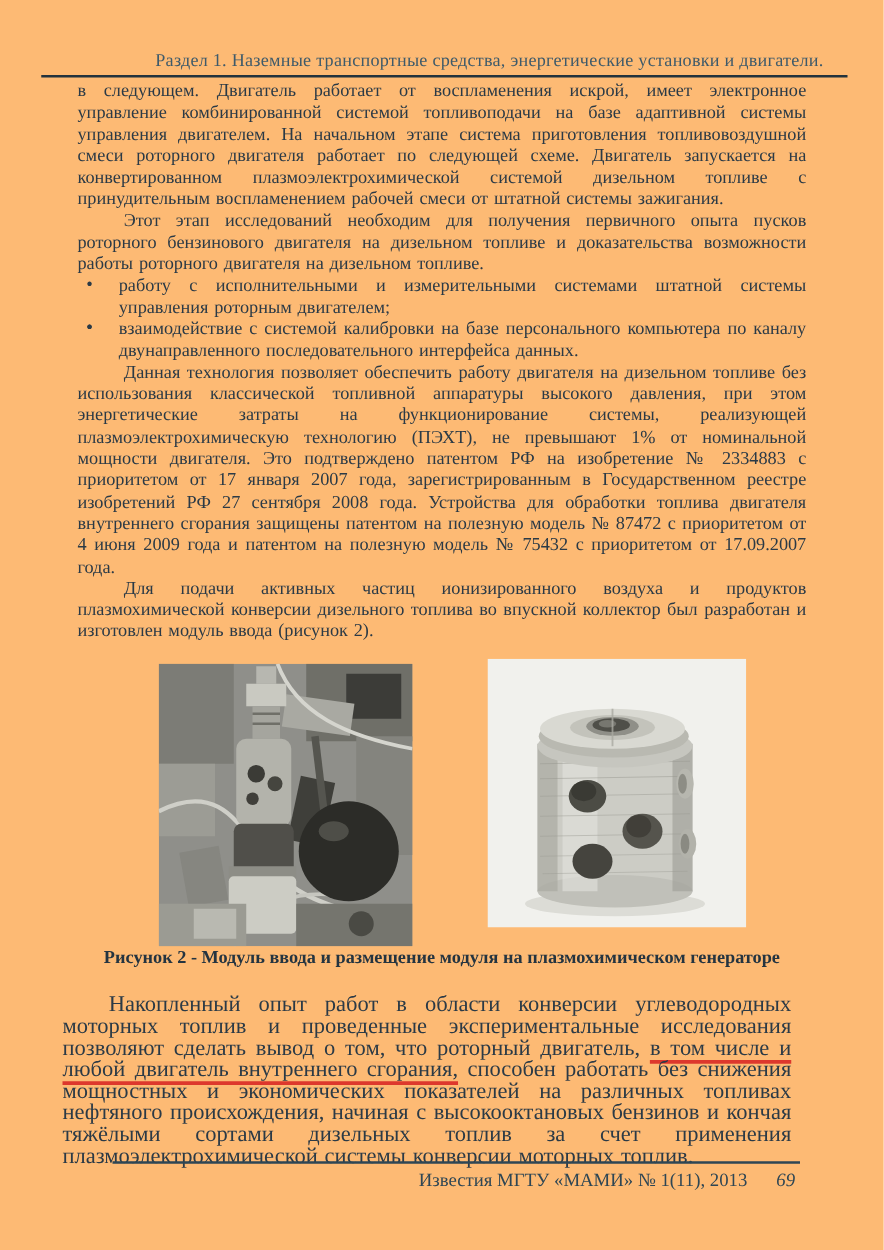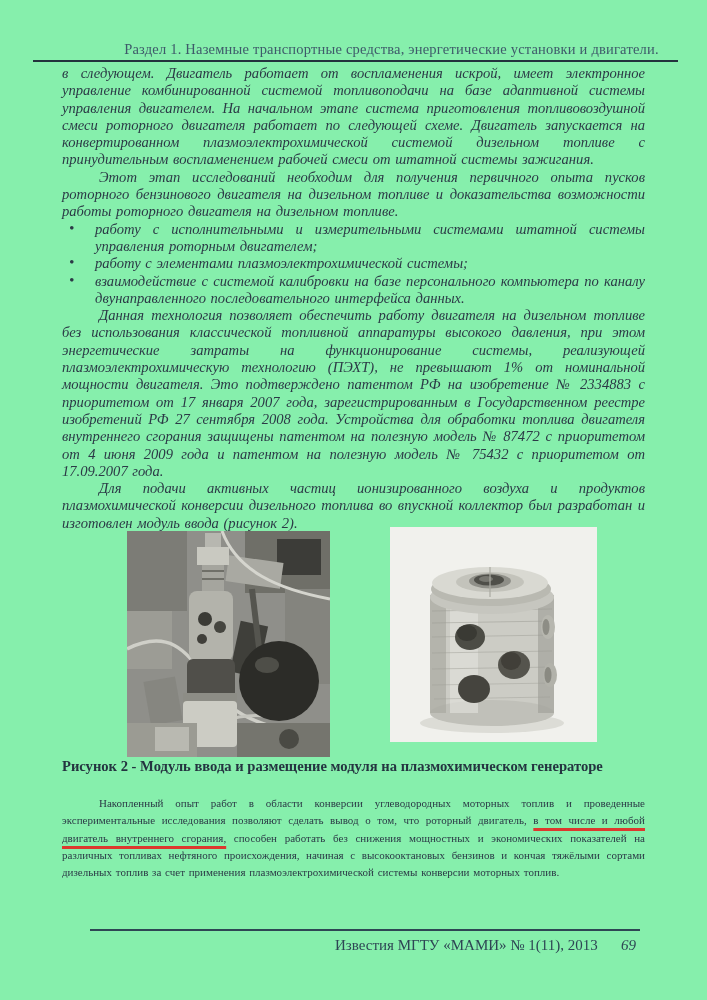--- a/index.html
+++ b/index.html
@@ -1,20 +1,20 @@
 <!DOCTYPE html>
 <html lang="ru"><head>
 <meta charset="utf-8">
 <style>
   html, body { margin: 0; padding: 0; background: #ffffff; }
   .page {
     position: relative;
     width: 707px;
     height: 1000px;
-    background: #86efac;
+    background: #fdba74;
     font-family: "Liberation Serif", "DejaVu Serif", serif;
     color: #2b3a46;
     overflow: hidden;
   }
   
   .running-head {
     position: absolute;
     top: 41px; left: 100px; width: 583px;
     text-align: center;
     font-size: 14.5px;
@@ -27,48 +27,48 @@
     background: #23333d;
   }
   
   .content {
     position: absolute;
     top: 65px; left: 62px; width: 583px;
     font-size: 14.6px;
     line-height: 17.3px;
     text-align: justify;
     word-spacing: 1px;
-    font-style: italic;
   }
   .content p { margin: 0; }
   .para-indent { text-indent: 37px; }
   ul.bullet-list { margin: 0; padding: 0; list-style: none; }
   ul.bullet-list li { position: relative; padding-left: 33px; text-align: justify; }
   .bullet-dot { position: absolute; left: 7px; top: -1px; font-size: 15px; }
   
   .photo-left {
     position: absolute; left: 127px; top: 531px; width: 203px; height: 226px;
   }
   .photo-right {
     position: absolute; left: 390px; top: 527px; width: 207px; height: 215px;
   }
   .photo-left svg, .photo-right svg { display: block; width: 100%; height: 100%; }
   .figure-caption {
     position: absolute;
     top: 758px; left: 62px; width: 583px;
+    text-align: center;
     font-weight: bold;
     font-size: 14.6px;
     line-height: 17.5px;
     color: #243440;
   }
   
   .closing-para {
     position: absolute;
-    top: 795px; left: 62px; width: 583px;
-    font-size: 11px;
+    top: 795px; left: 50px; width: 583px;
+    font-size: 18px;
     line-height: 17.3px;
     text-align: justify;
     text-indent: 37px;
     word-spacing: 1px;
     margin: 0;
   }
   .red-underline {
     text-decoration: underline;
     text-decoration-color: #dd382d;
     text-decoration-thickness: 2.5px;
@@ -106,21 +106,20 @@
   <div class="content">
     <p>в следующем. Двигатель работает от воспламенения искрой, имеет электронное управление комбинированной системой топливоподачи на базе адаптивной системы управления двигателем. На начальном этапе система приготовления топливовоздушной смеси роторного двигателя работает по следующей схеме. Двигатель запускается на конвертированном плазмоэлектрохимической системой дизельном топливе с принудительным воспламенением рабочей смеси от штатной системы зажигания.</p>
     <p class="para-indent">Этот этап исследований необходим для получения первичного опыта пусков роторного бензинового двигателя на дизельном топливе и доказательства возможности работы роторного двигателя на дизельном топливе.</p>
     <ul class="bullet-list">
       <li>
         <span class="bullet-dot">•</span>
         <span>работу с исполнительными и измерительными системами штатной системы управления роторным двигателем;</span>
       </li>
       <li>
         <span class="bullet-dot">•</span>
-        <span>работу с элементами плазмоэлектрохимической системы;</span>
       </li>
       <li>
         <span class="bullet-dot">•</span>
         <span>взаимодействие с системой калибровки на базе персонального компьютера по каналу двунаправленного последовательного интерфейса данных.</span>
       </li>
     </ul>
     <p class="para-indent">Данная технология позволяет обеспечить работу двигателя на дизельном топливе без использования классической топливной аппаратуры высокого давления, при этом энергетические затраты на функционирование системы, реализующей плазмоэлектрохимическую технологию (ПЭХТ), не превышают 1% от номинальной мощности двигателя. Это подтверждено патентом РФ на изобретение № 2334883 с приоритетом от 17 января 2007 года, зарегистрированным в Государственном реестре изобретений РФ 27 сентября 2008 года. Устройства для обработки топлива двигателя внутреннего сгорания защищены патентом на полезную модель № 87472 с приоритетом от 4 июня 2009 года и патентом на полезную модель № 75432 с приоритетом от 17.09.2007 года.</p>
     <p class="para-indent">Для подачи активных частиц ионизированного воздуха и продуктов плазмохимической конверсии дизельного топлива во впускной коллектор был разработан и изготовлен модуль ввода (рисунок 2).</p>
   </div>
 

